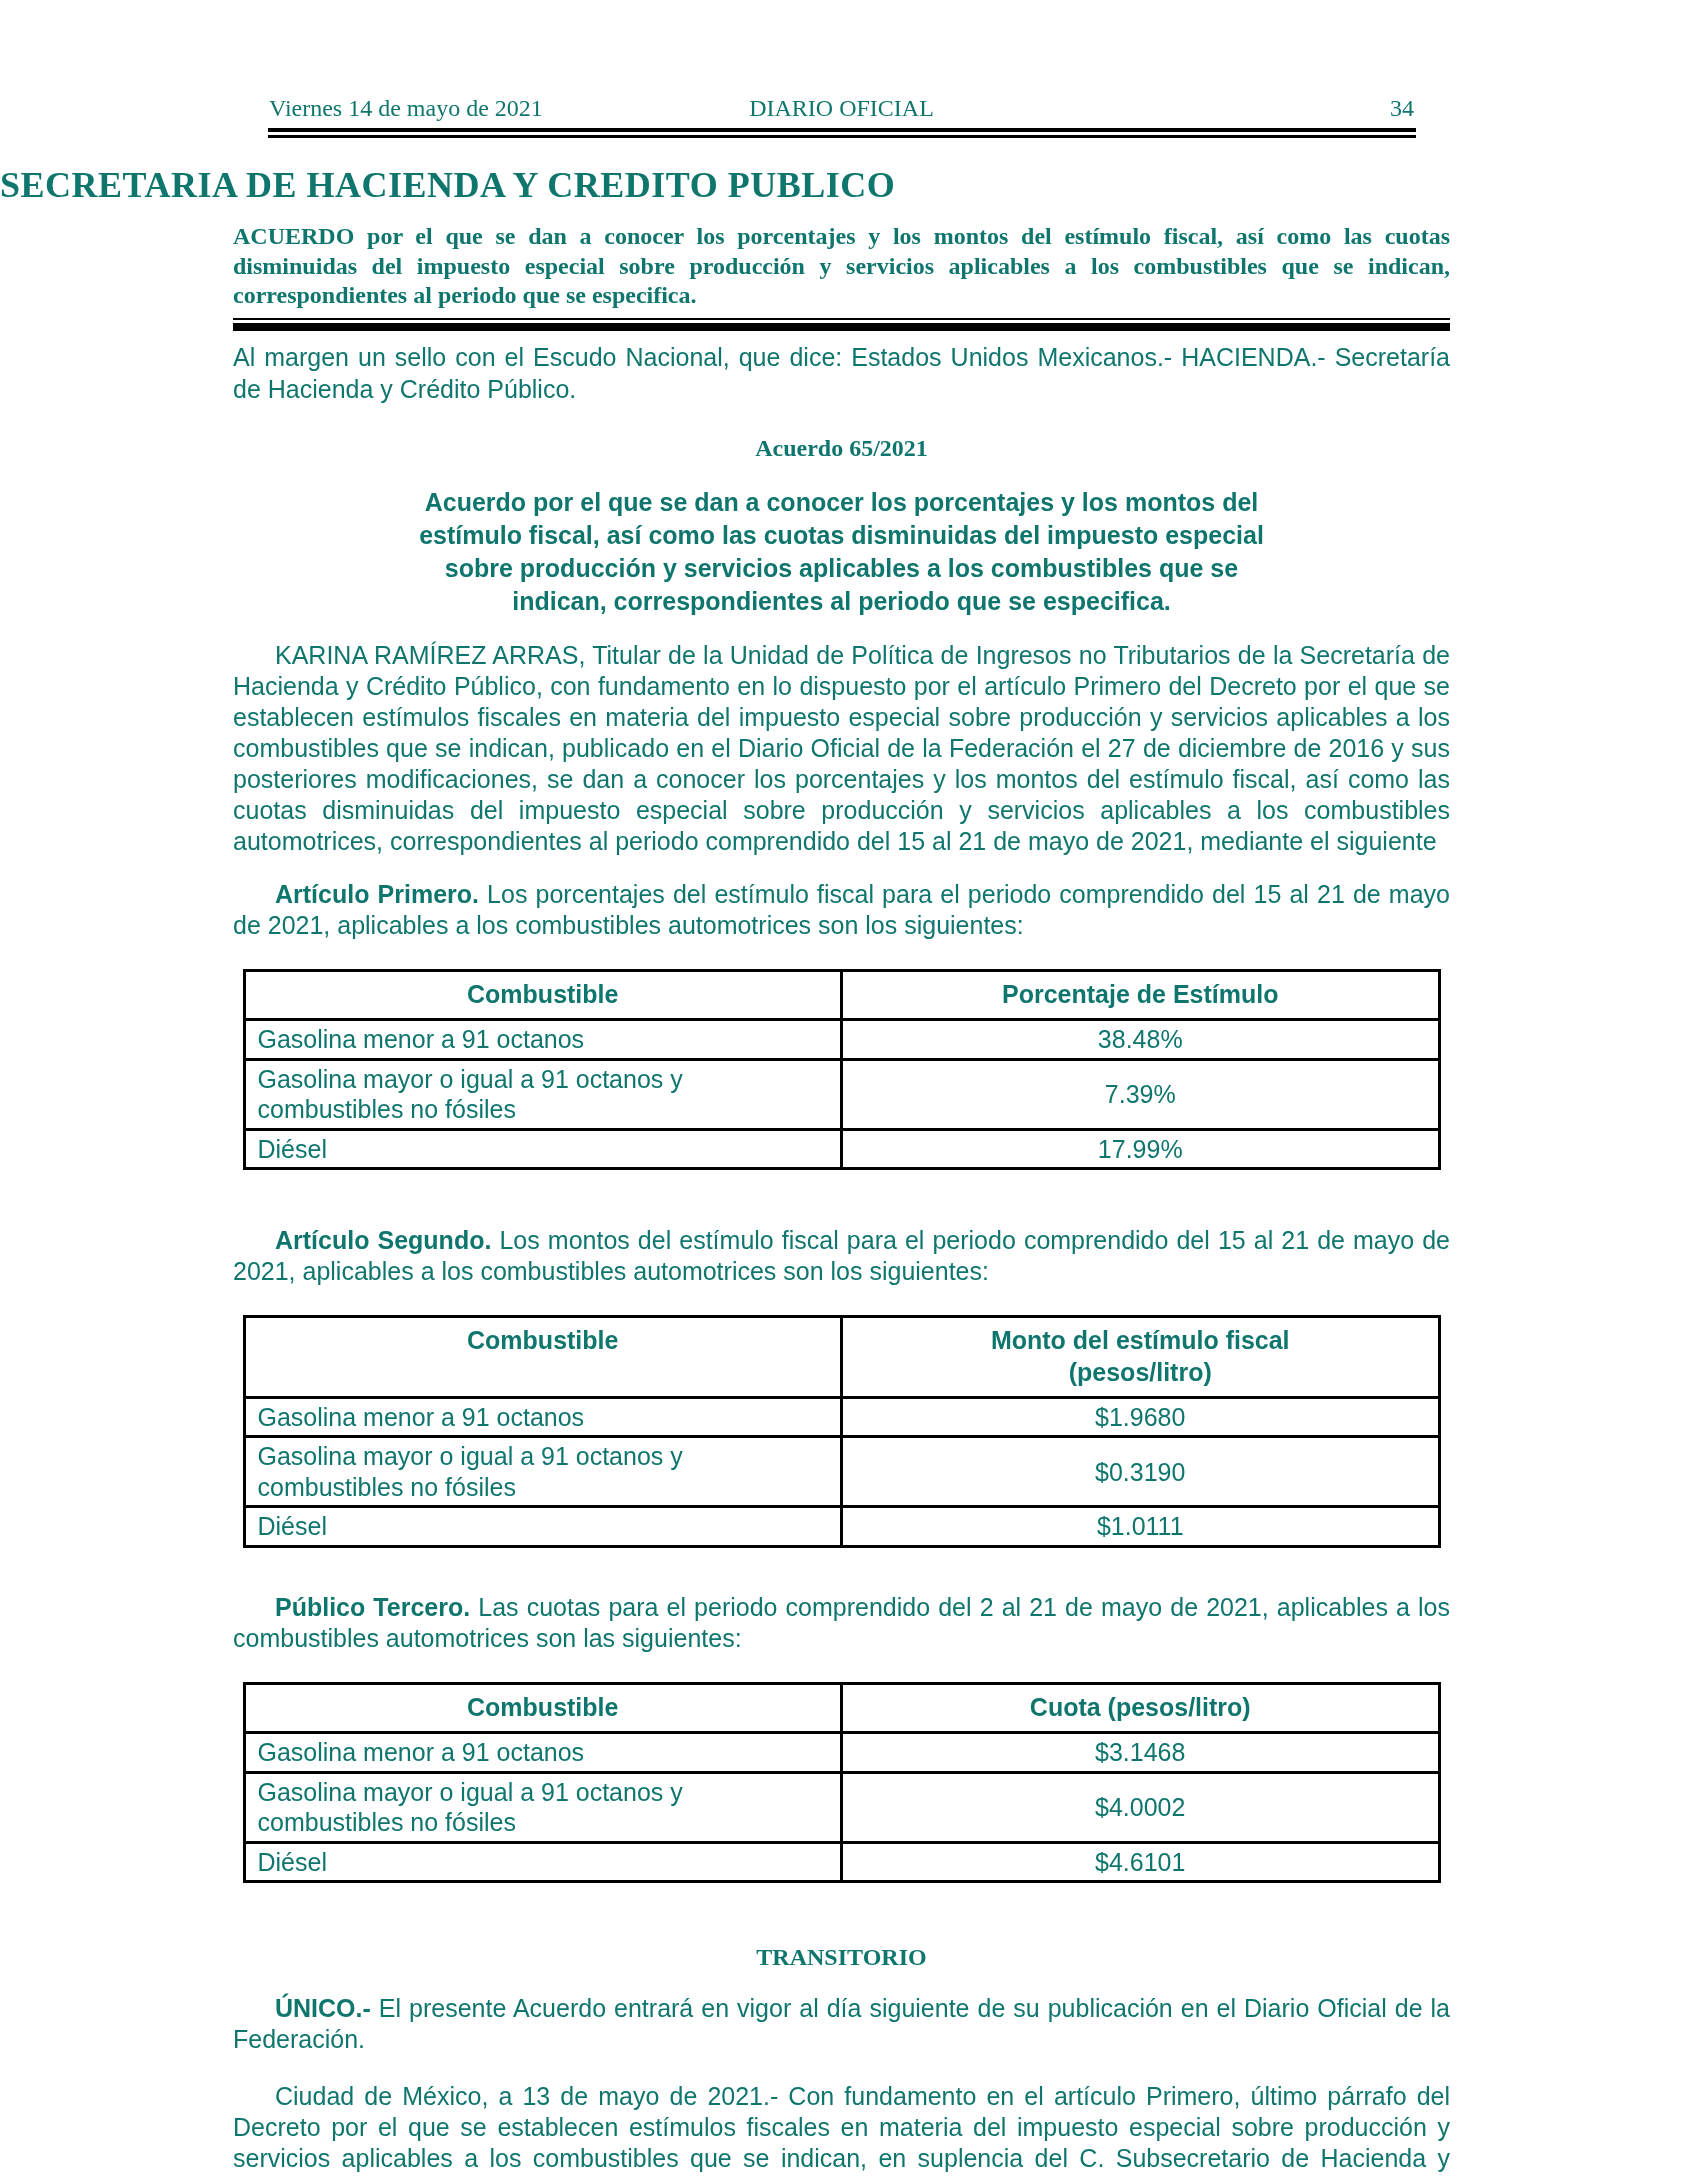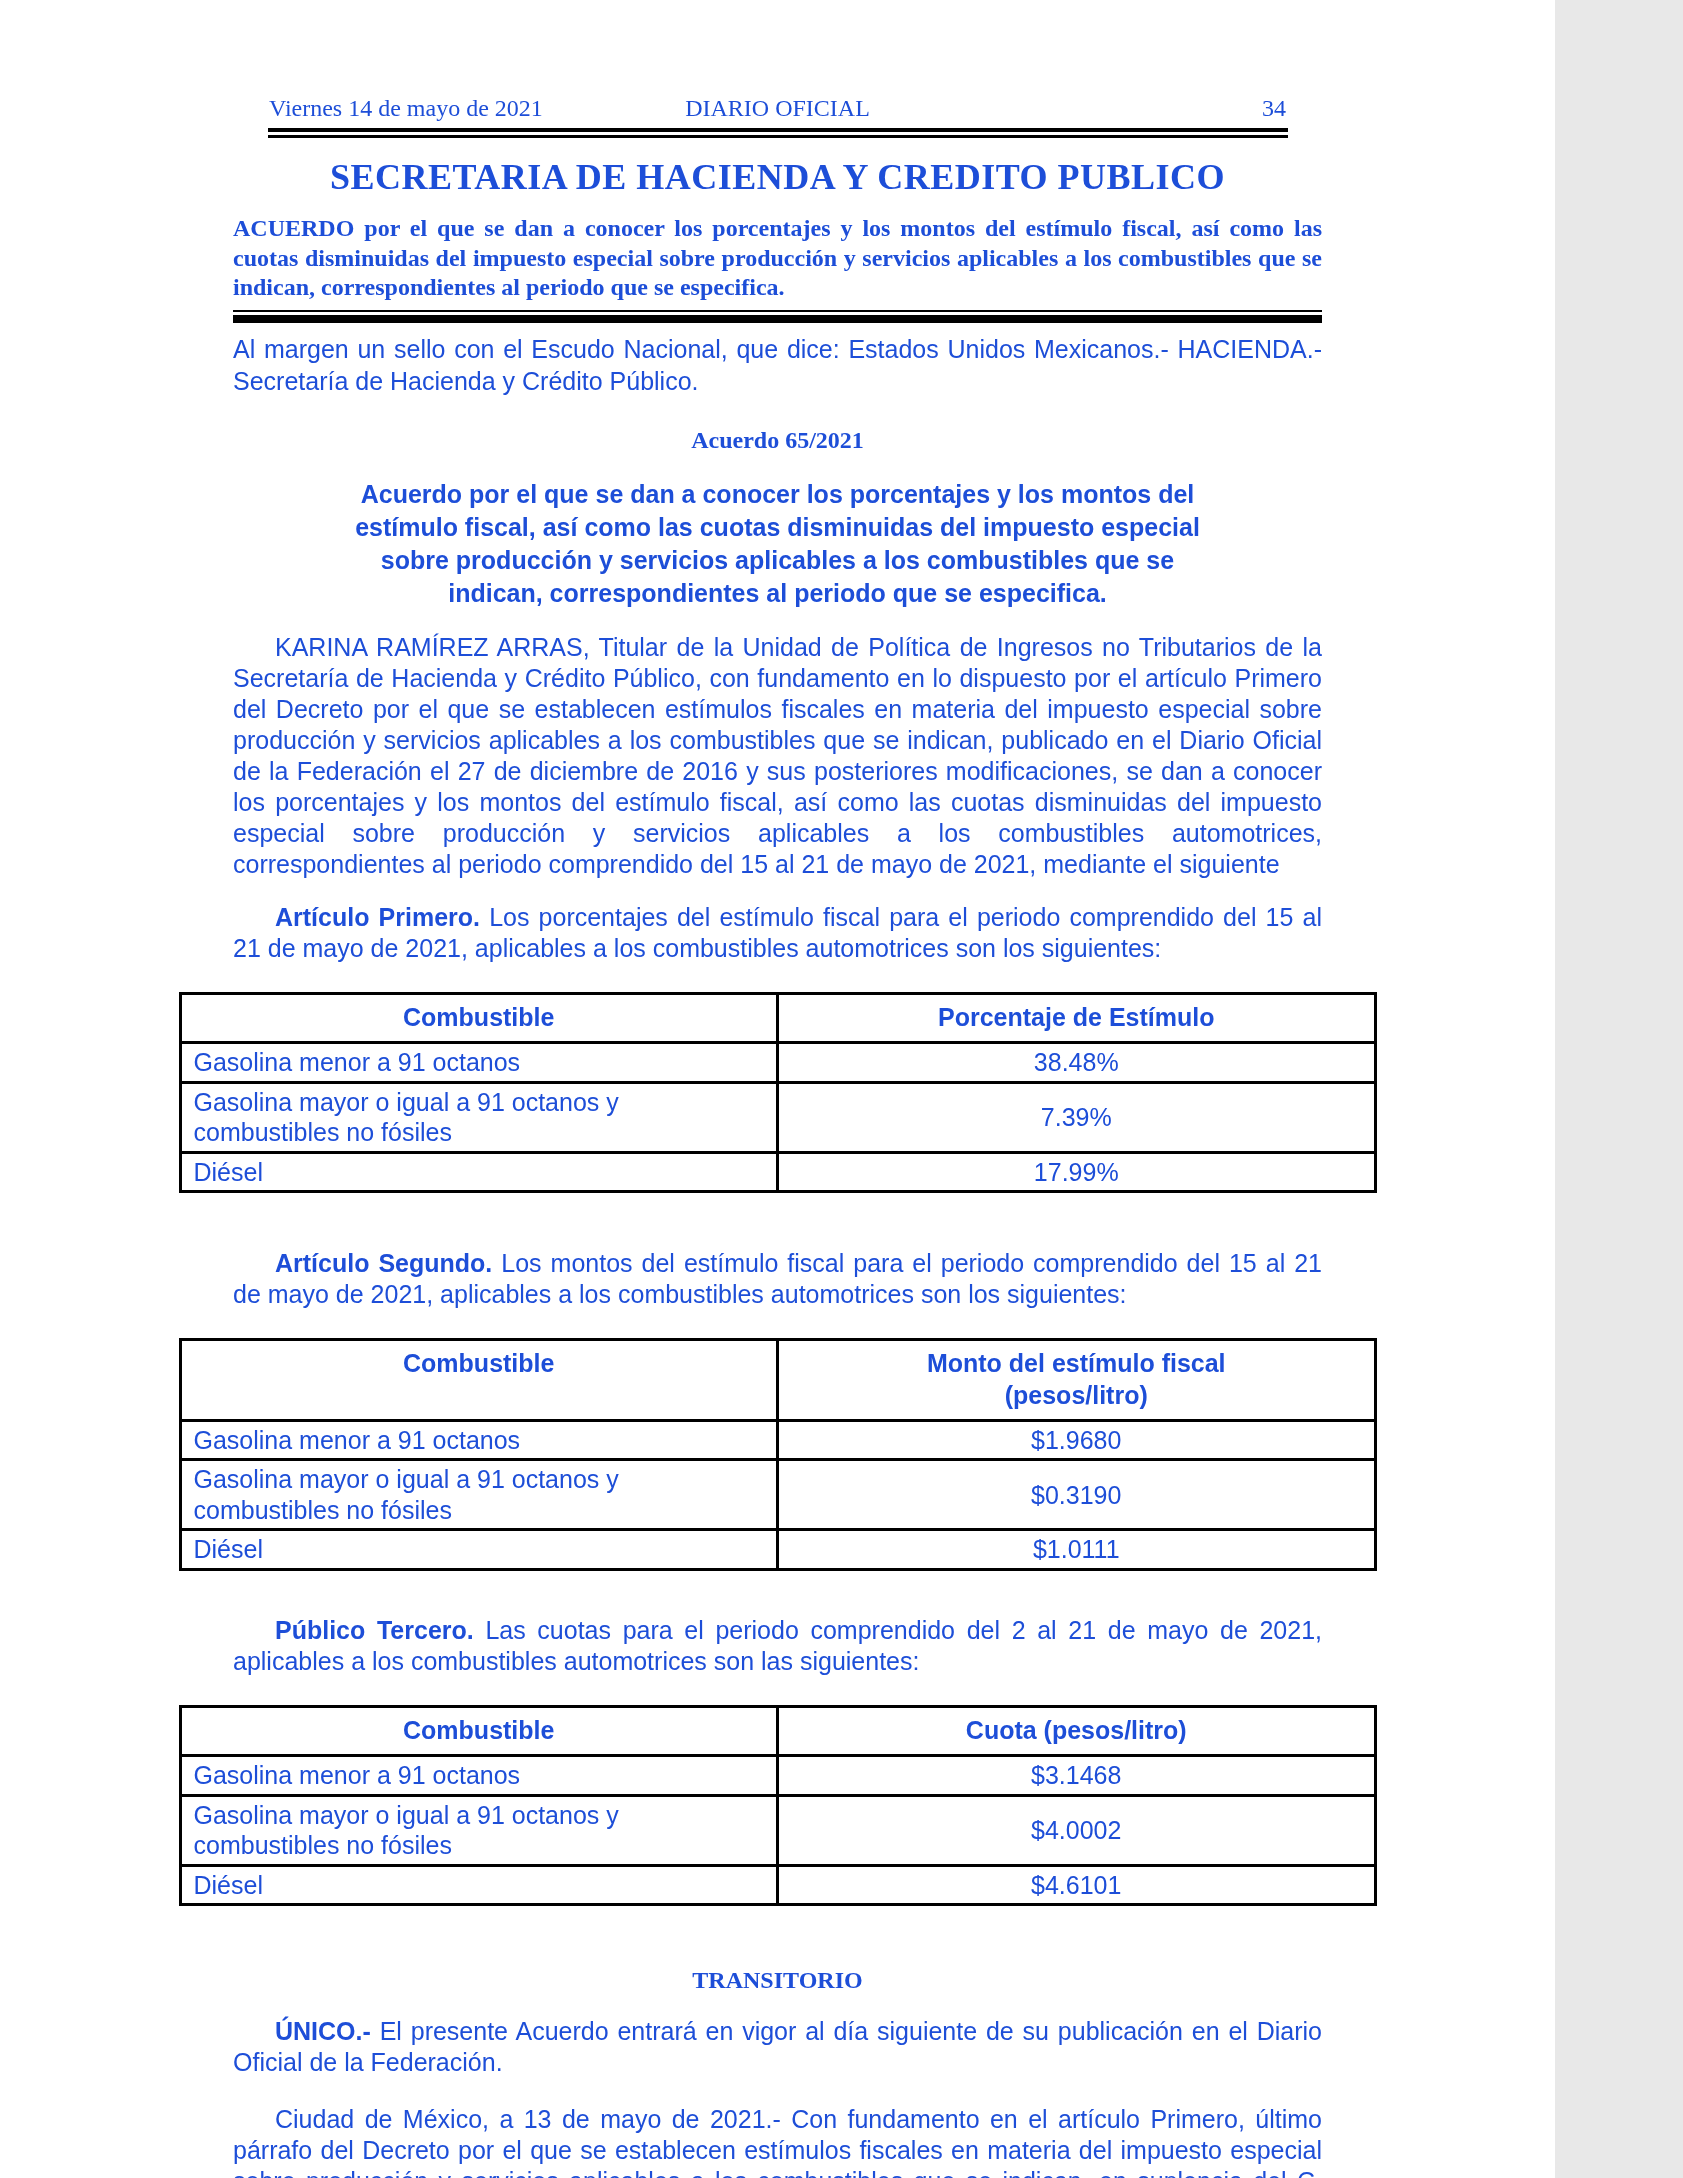--- a/index.html
+++ b/index.html
@@ -1,19 +1,19 @@
 <!DOCTYPE html>
 <html><head>
 <meta charset="utf-8">
 <style>
   html,body{margin:0;padding:0;background:#e8e8e8;}
   .page{
     position:relative;
-    width:1555px;height:2178px;
-    background:#ffffff;color:#1d4ed8;
+    width:1683px;height:2178px;
+    background:#ffffff;color:#0f766e;
     font-family:"Liberation Sans",sans-serif;
     overflow:hidden;
   }
   
   .running-head{
     position:relative;
     margin:95px 269px 0 269px;
     font-family:"Liberation Serif",serif;
     font-size:24px;line-height:1.1;
   }
@@ -22,21 +22,21 @@
   .running-head .rh-page{float:right;}
   .running-head::after{content:"";display:block;clear:both;}
   .head-rule{
     margin:7px 267px 0 268px;
     border-top:4px solid #000;
     border-bottom:3px solid #000;
     height:3px;
   }
   
   .doc-title{
-    margin-top:18px;text-align:center;
+    margin-top:26px;
     font-family:"Liberation Serif",serif;
     font-weight:bold;font-size:36px;letter-spacing:0.5px;
   }
   .summary{
     margin:16px 233px 0 233px;
     font-family:"Liberation Serif",serif;
     font-weight:bold;font-size:24px;line-height:1.22;
     text-align:justify;
   }
   .rule-heavy{

